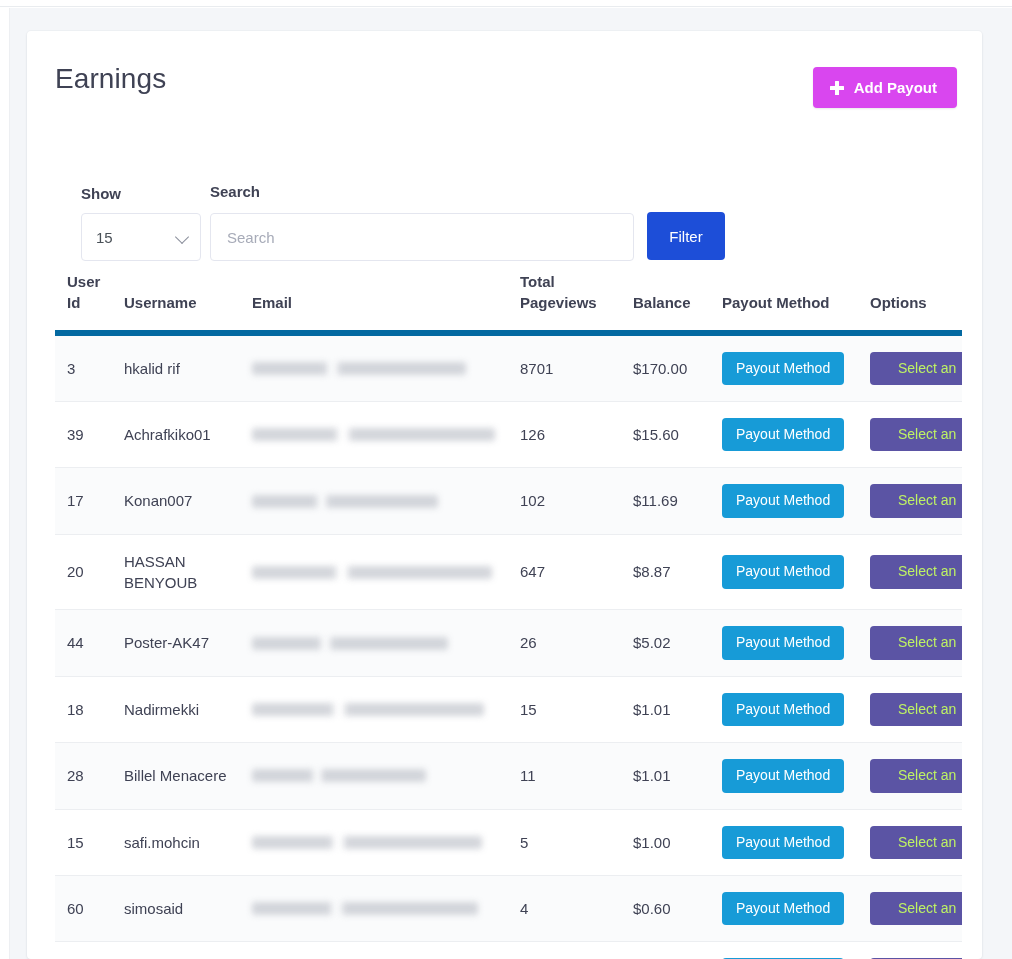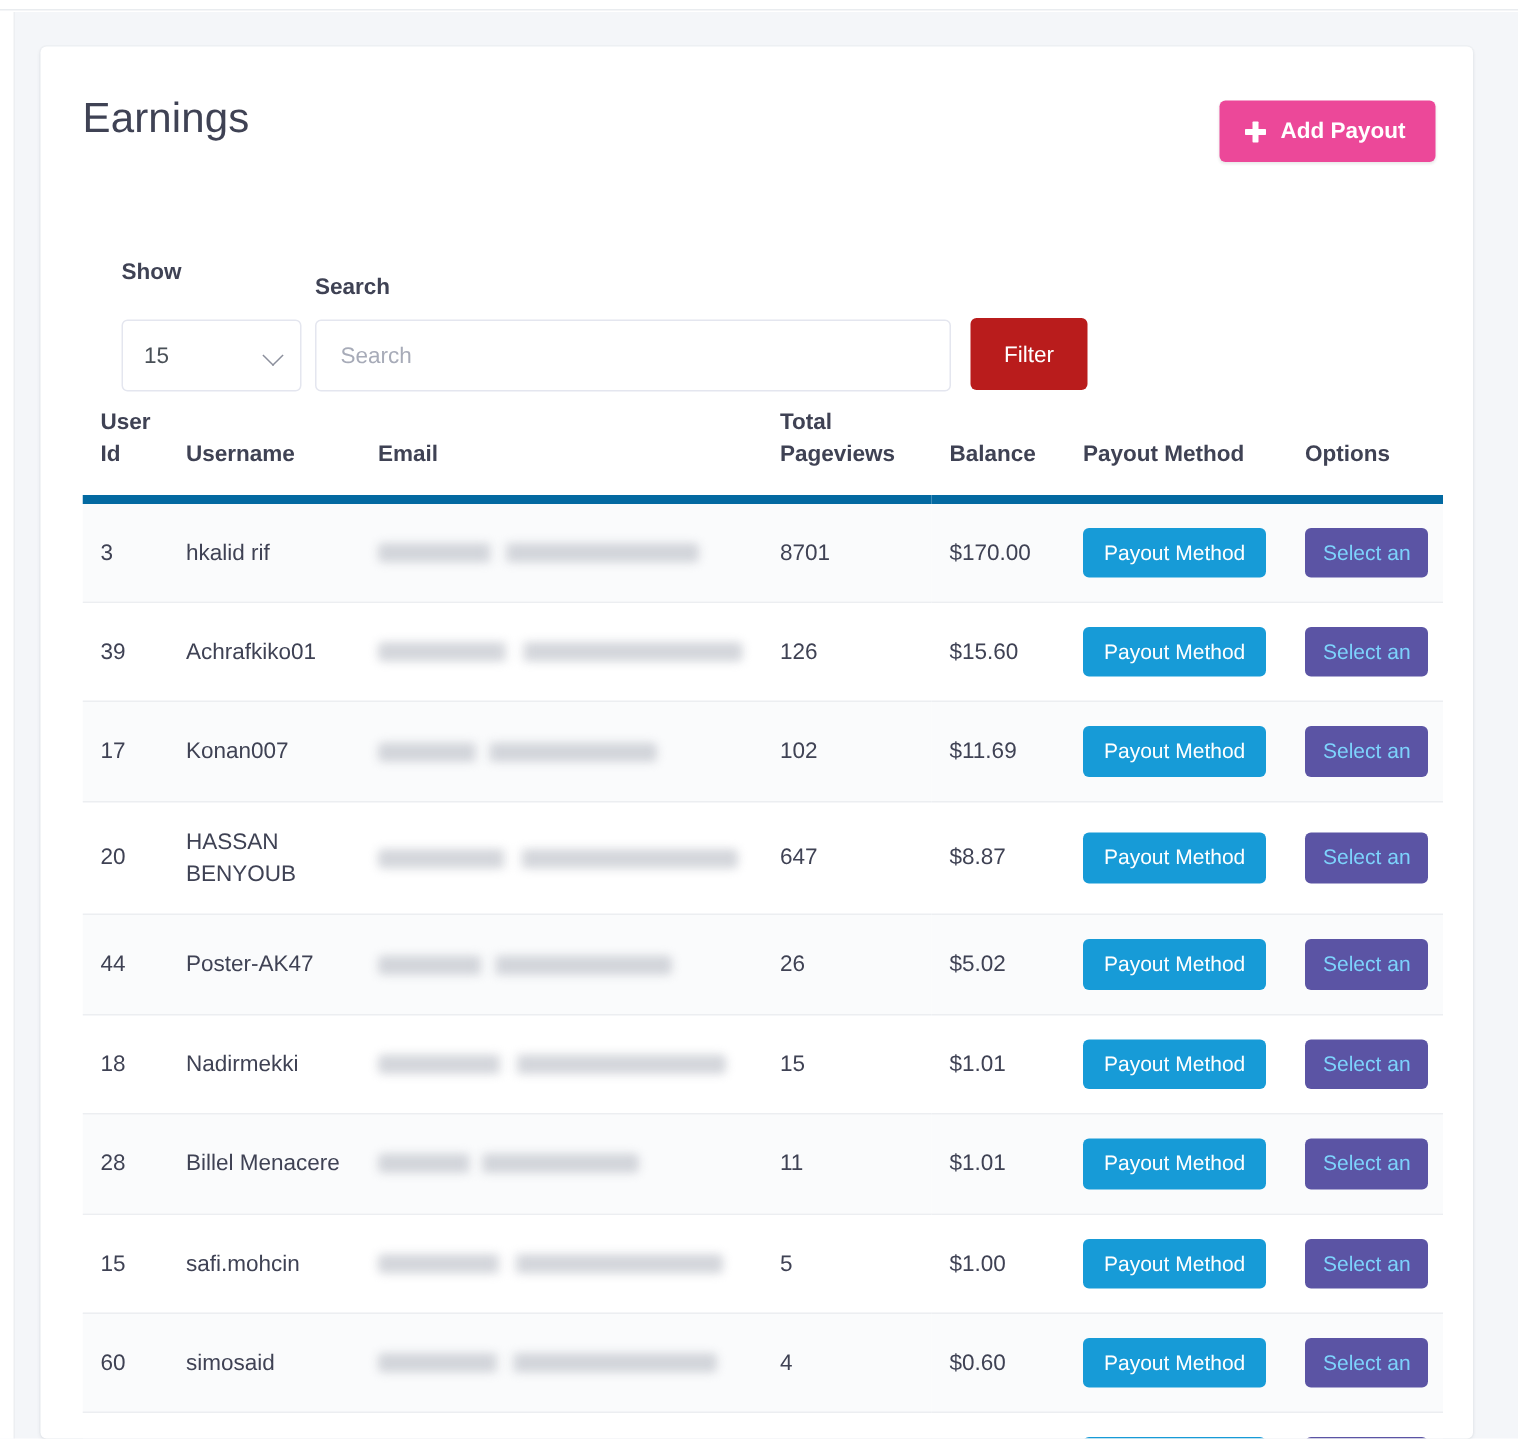--- a/index.html
+++ b/index.html
@@ -74,21 +74,21 @@
     color: #3f4254;
     letter-spacing: 0.1px;
     white-space: nowrap;
   }
   .add-payout-btn {
     position: absolute;
     right: 25px;
     top: 36px;
     height: 41px;
     padding: 0 20px 0 17px;
-    background: #ec4899;
+    background: #d946ef;
     color: #ffffff;
     border: none;
     border-radius: 4px;
     font-family: "Liberation Sans", sans-serif;
     font-size: 15px;
     font-weight: 700;
     display: flex;
     align-items: center;
     gap: 10px;
     cursor: pointer;
@@ -117,21 +117,21 @@
     top: 122px;
     width: 900px;
     height: 110px;
   }
   .ctrl-label {
     position: absolute;
     font-size: 15px;
     font-weight: 700;
     color: #3f4254;
   }
-  #show-label   { left: 26px;  top: 20px; }
+  #show-label   { left: 26px;  top: 32px; }
   #search-label { left: 155px; top: 30px; }
 
   .show-select-wrap {
     position: absolute;
     left: 26px;
     top: 60px;
     width: 120px;
     height: 48px;
   }
   .show-select {
@@ -180,21 +180,21 @@
     outline: none;
   }
   .search-input::placeholder { color: #a7abb8; }
 
   .filter-btn {
     position: absolute;
     left: 592px;
     top: 59px;
     width: 78px;
     height: 48px;
-    background: #b91c1c;
+    background: #1d4ed8;
     color: #ffffff;
     border: none;
     border-radius: 4px;
     font-family: "Liberation Sans", sans-serif;
     font-size: 15px;
     cursor: pointer;
   }
 
   
   .table-scroll {
@@ -266,26 +266,26 @@
     font-family: "Liberation Sans", sans-serif;
     font-size: 14px;
     padding: 9px 14px;
     cursor: pointer;
     white-space: nowrap;
     line-height: 1.1;
   }
   .btn-select-action {
     display: inline-block;
     background: #5b54a4;
-    color: #7dd3fc;
+    color: #bef264;
     border: none;
     border-radius: 4px;
     font-family: "Liberation Sans", sans-serif;
     font-size: 14px;
-    padding: 9px 12px;
+    padding: 9px 28px;
     cursor: pointer;
     white-space: nowrap;
     line-height: 1.1;
   }
 </style>
 </head>
 <body>
 
 <div id="top-strip"></div>
 <div id="page-bg"></div>

